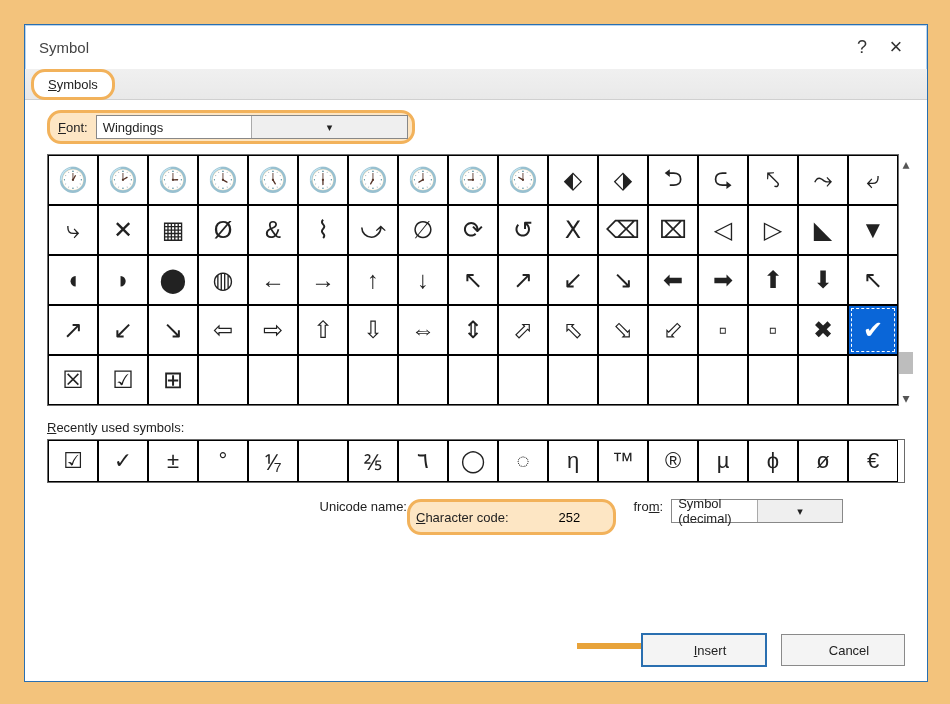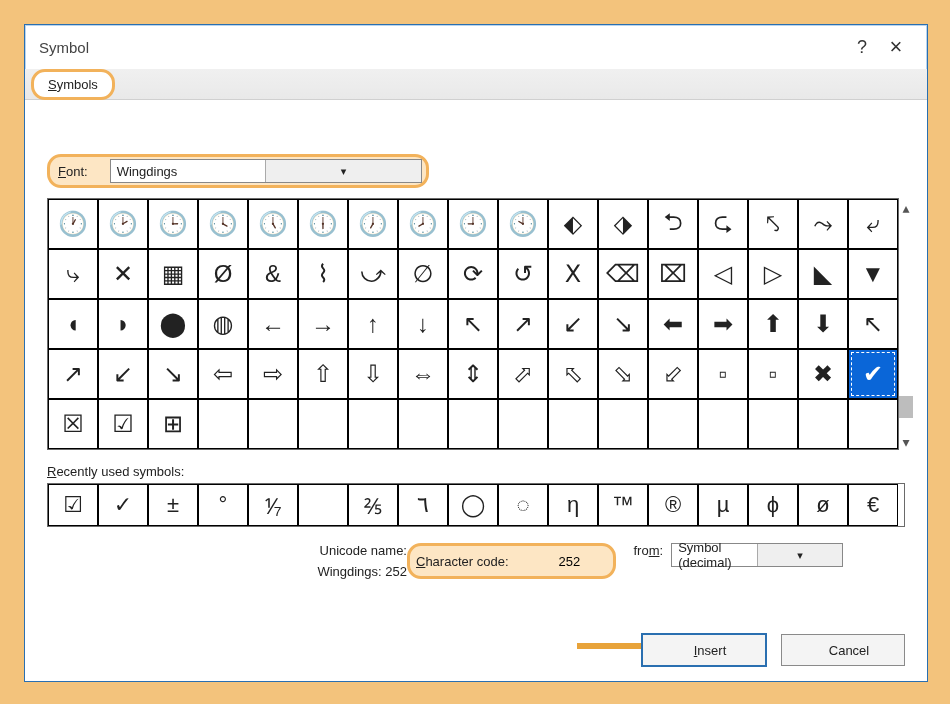--- a/index.html
+++ b/index.html
@@ -33,21 +33,21 @@
   }
   .tab{
     padding:5px 14px 5px 14px;border:1px solid #d0d0d0;border-bottom:none;
     background:#f6f6f6;position:relative;top:1px;font-size:13px;
   }
   .tab.active{background:#fff;}
   .tab .u{text-decoration:underline;}
   .hl{border:3px solid var(--highlight);background:var(--highlight-bg);border-radius:14px;}
   .tab.hl{border-width:3px;}
   .body{flex:1;padding:10px 22px 14px 22px;background:#fff;position:relative;}
-  .fontrow{display:flex;align-items:center;gap:18px;margin-bottom:10px;margin-top:44px;}
+  .fontrow{display:flex;align-items:center;gap:4px;margin-bottom:10px;}
   .fontrow .lbl{padding:4px 4px;}
   .fontrow .combo{
     display:flex;align-items:center;border:1px solid #888;background:#fff;width:310px;height:22px;
   }
   .fontrow .combo span{flex:1;padding:0 6px;}
   .fontrow .combo .drop{
     width:20px;height:100%;display:flex;align-items:center;justify-content:center;
     border-left:1px solid #aaa;background:#efefef;font-size:11px;
   }
   .fontrow.hl{padding:2px 4px 2px 4px;width:max-content;}
@@ -235,21 +235,20 @@
           <div class="rcell">®</div>
           <div class="rcell">µ</div>
           <div class="rcell">ϕ</div>
           <div class="rcell">ø</div>
           <div class="rcell">€</div>
         </div>
 
       <div class="metarow">
         <div class="left">
           <div>Unicode name:</div>
-          <div>Wingdings: 252</div>
         </div>
         <div class="mid hl">
           <span><span class="u">C</span><span>haracter code:</span></span>
           <input class="ccode" value="252" style="">
         </div>
         <span class="fromlbl"><span>fro</span><span class="u">m</span><span>:</span></span>
         <div class="fromcombo">
           <span>Symbol (decimal)</span>
           <span class="drop">▾</span>
         </div>

